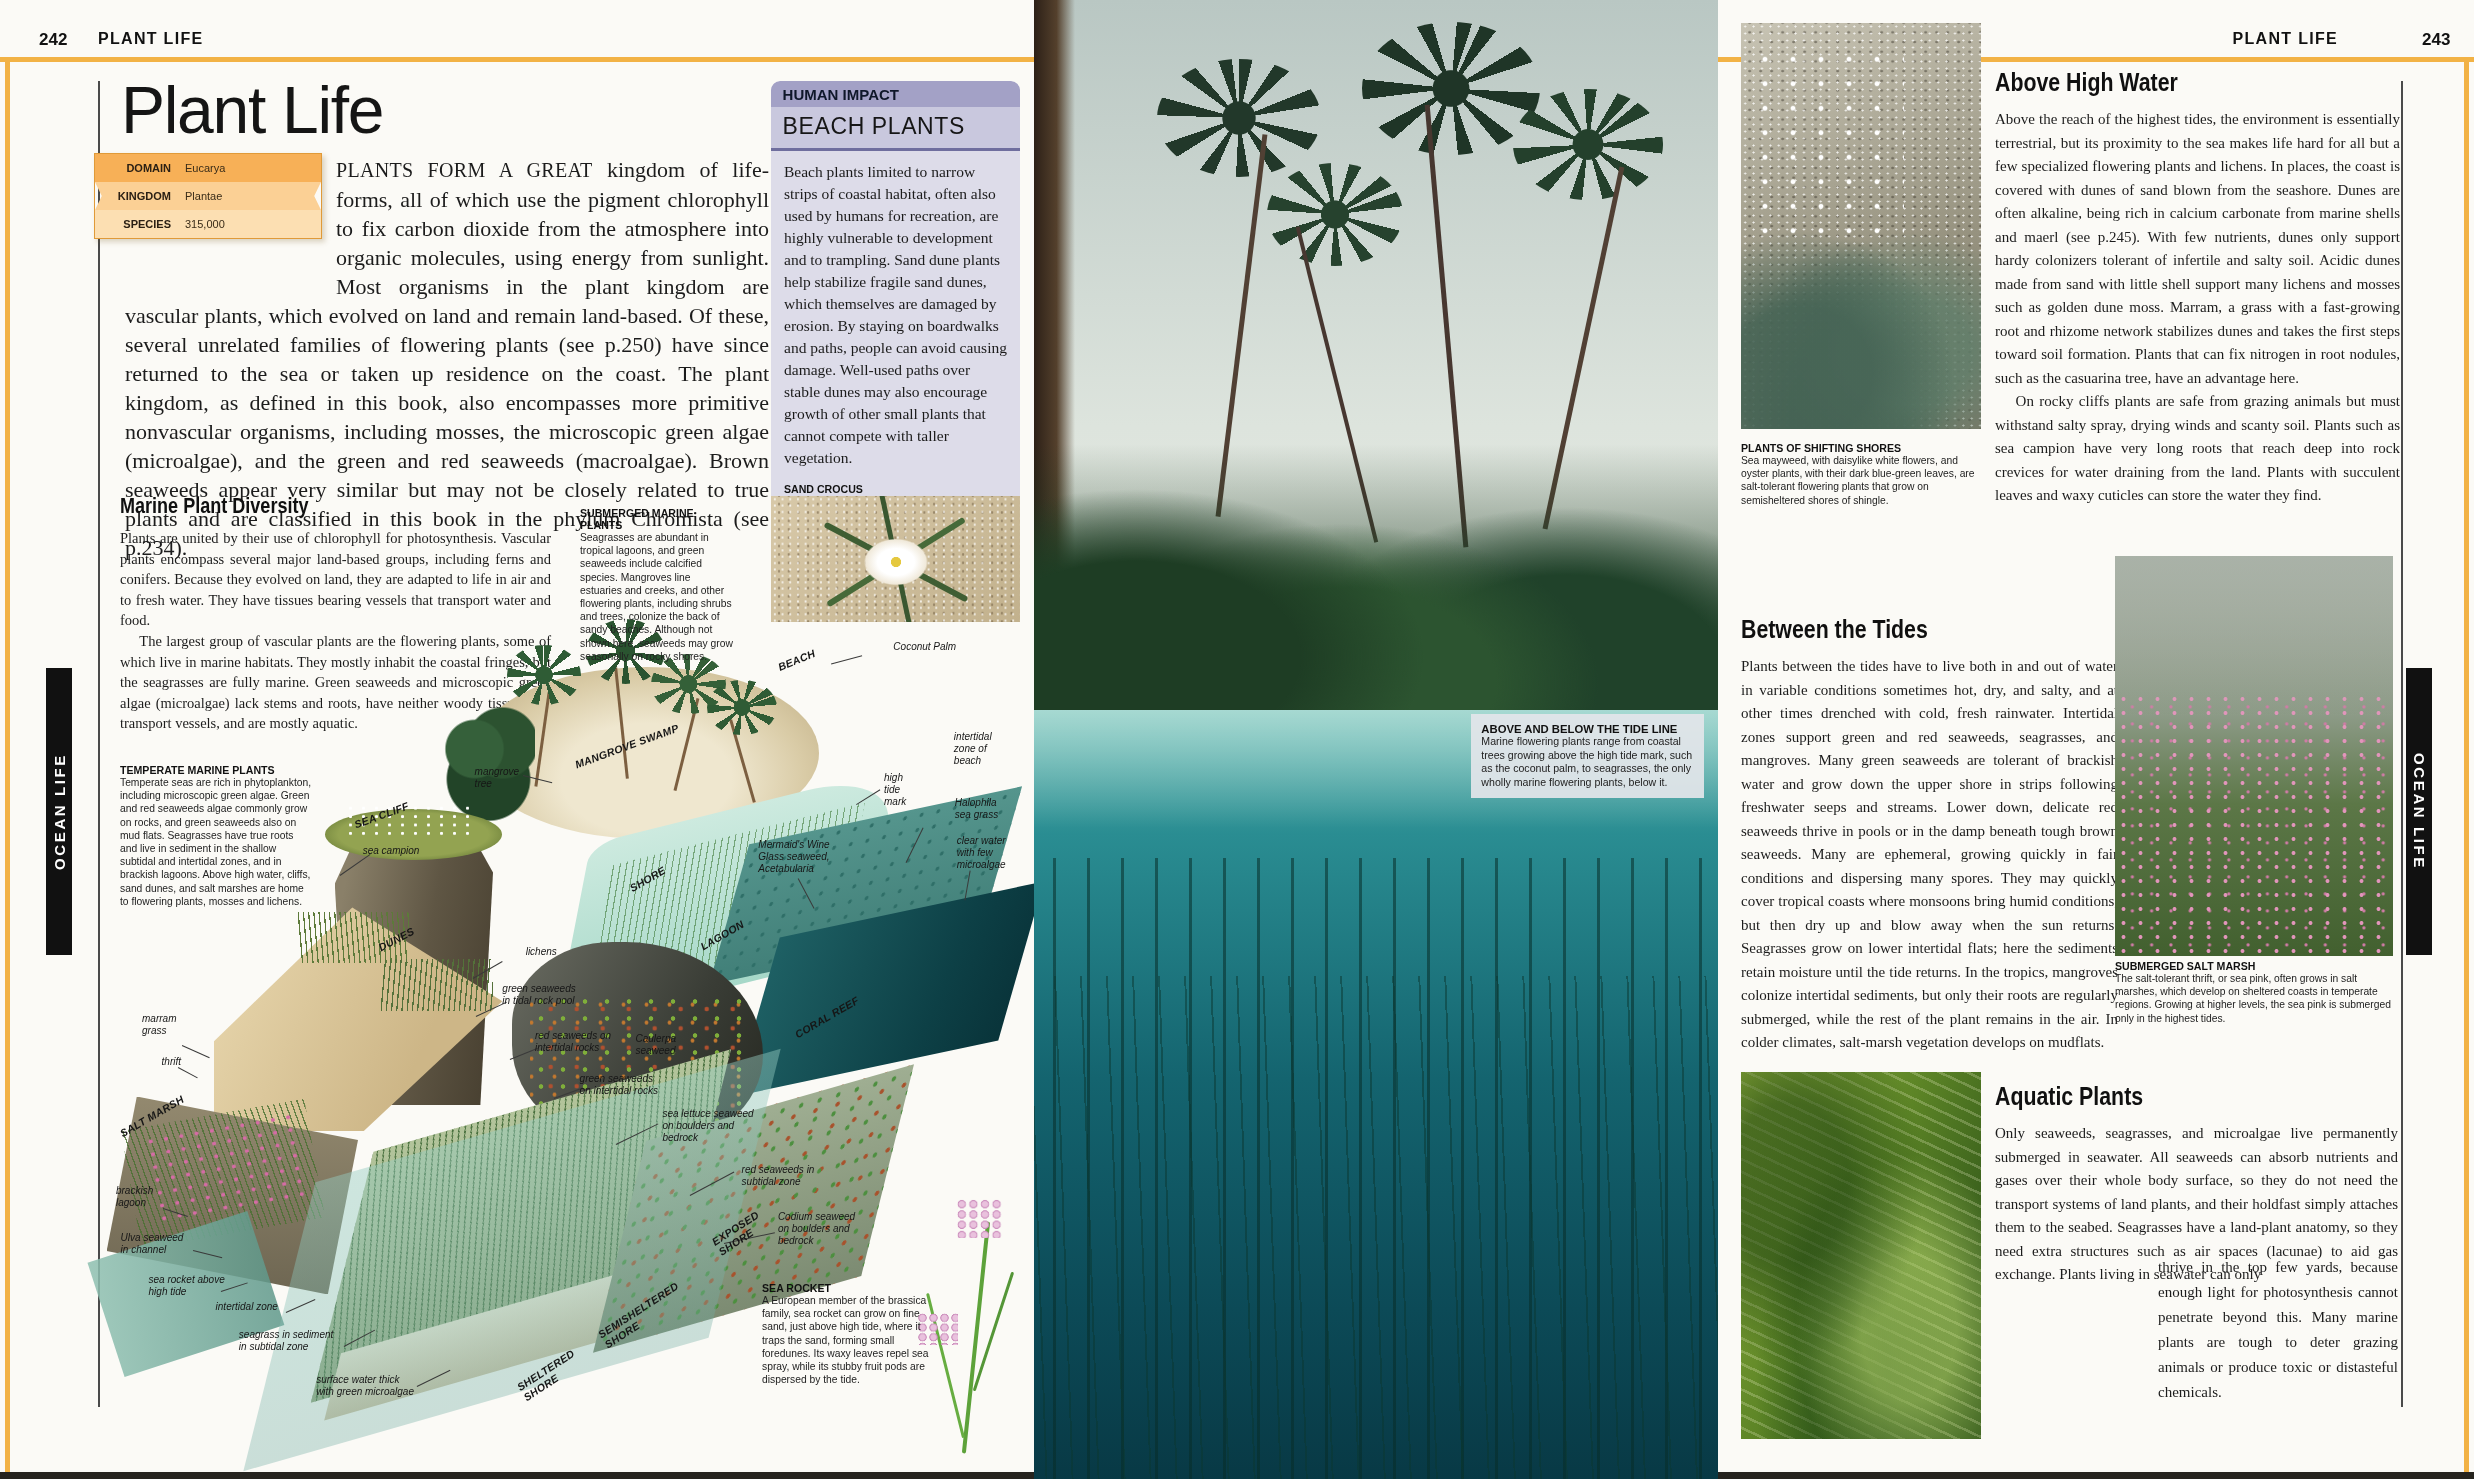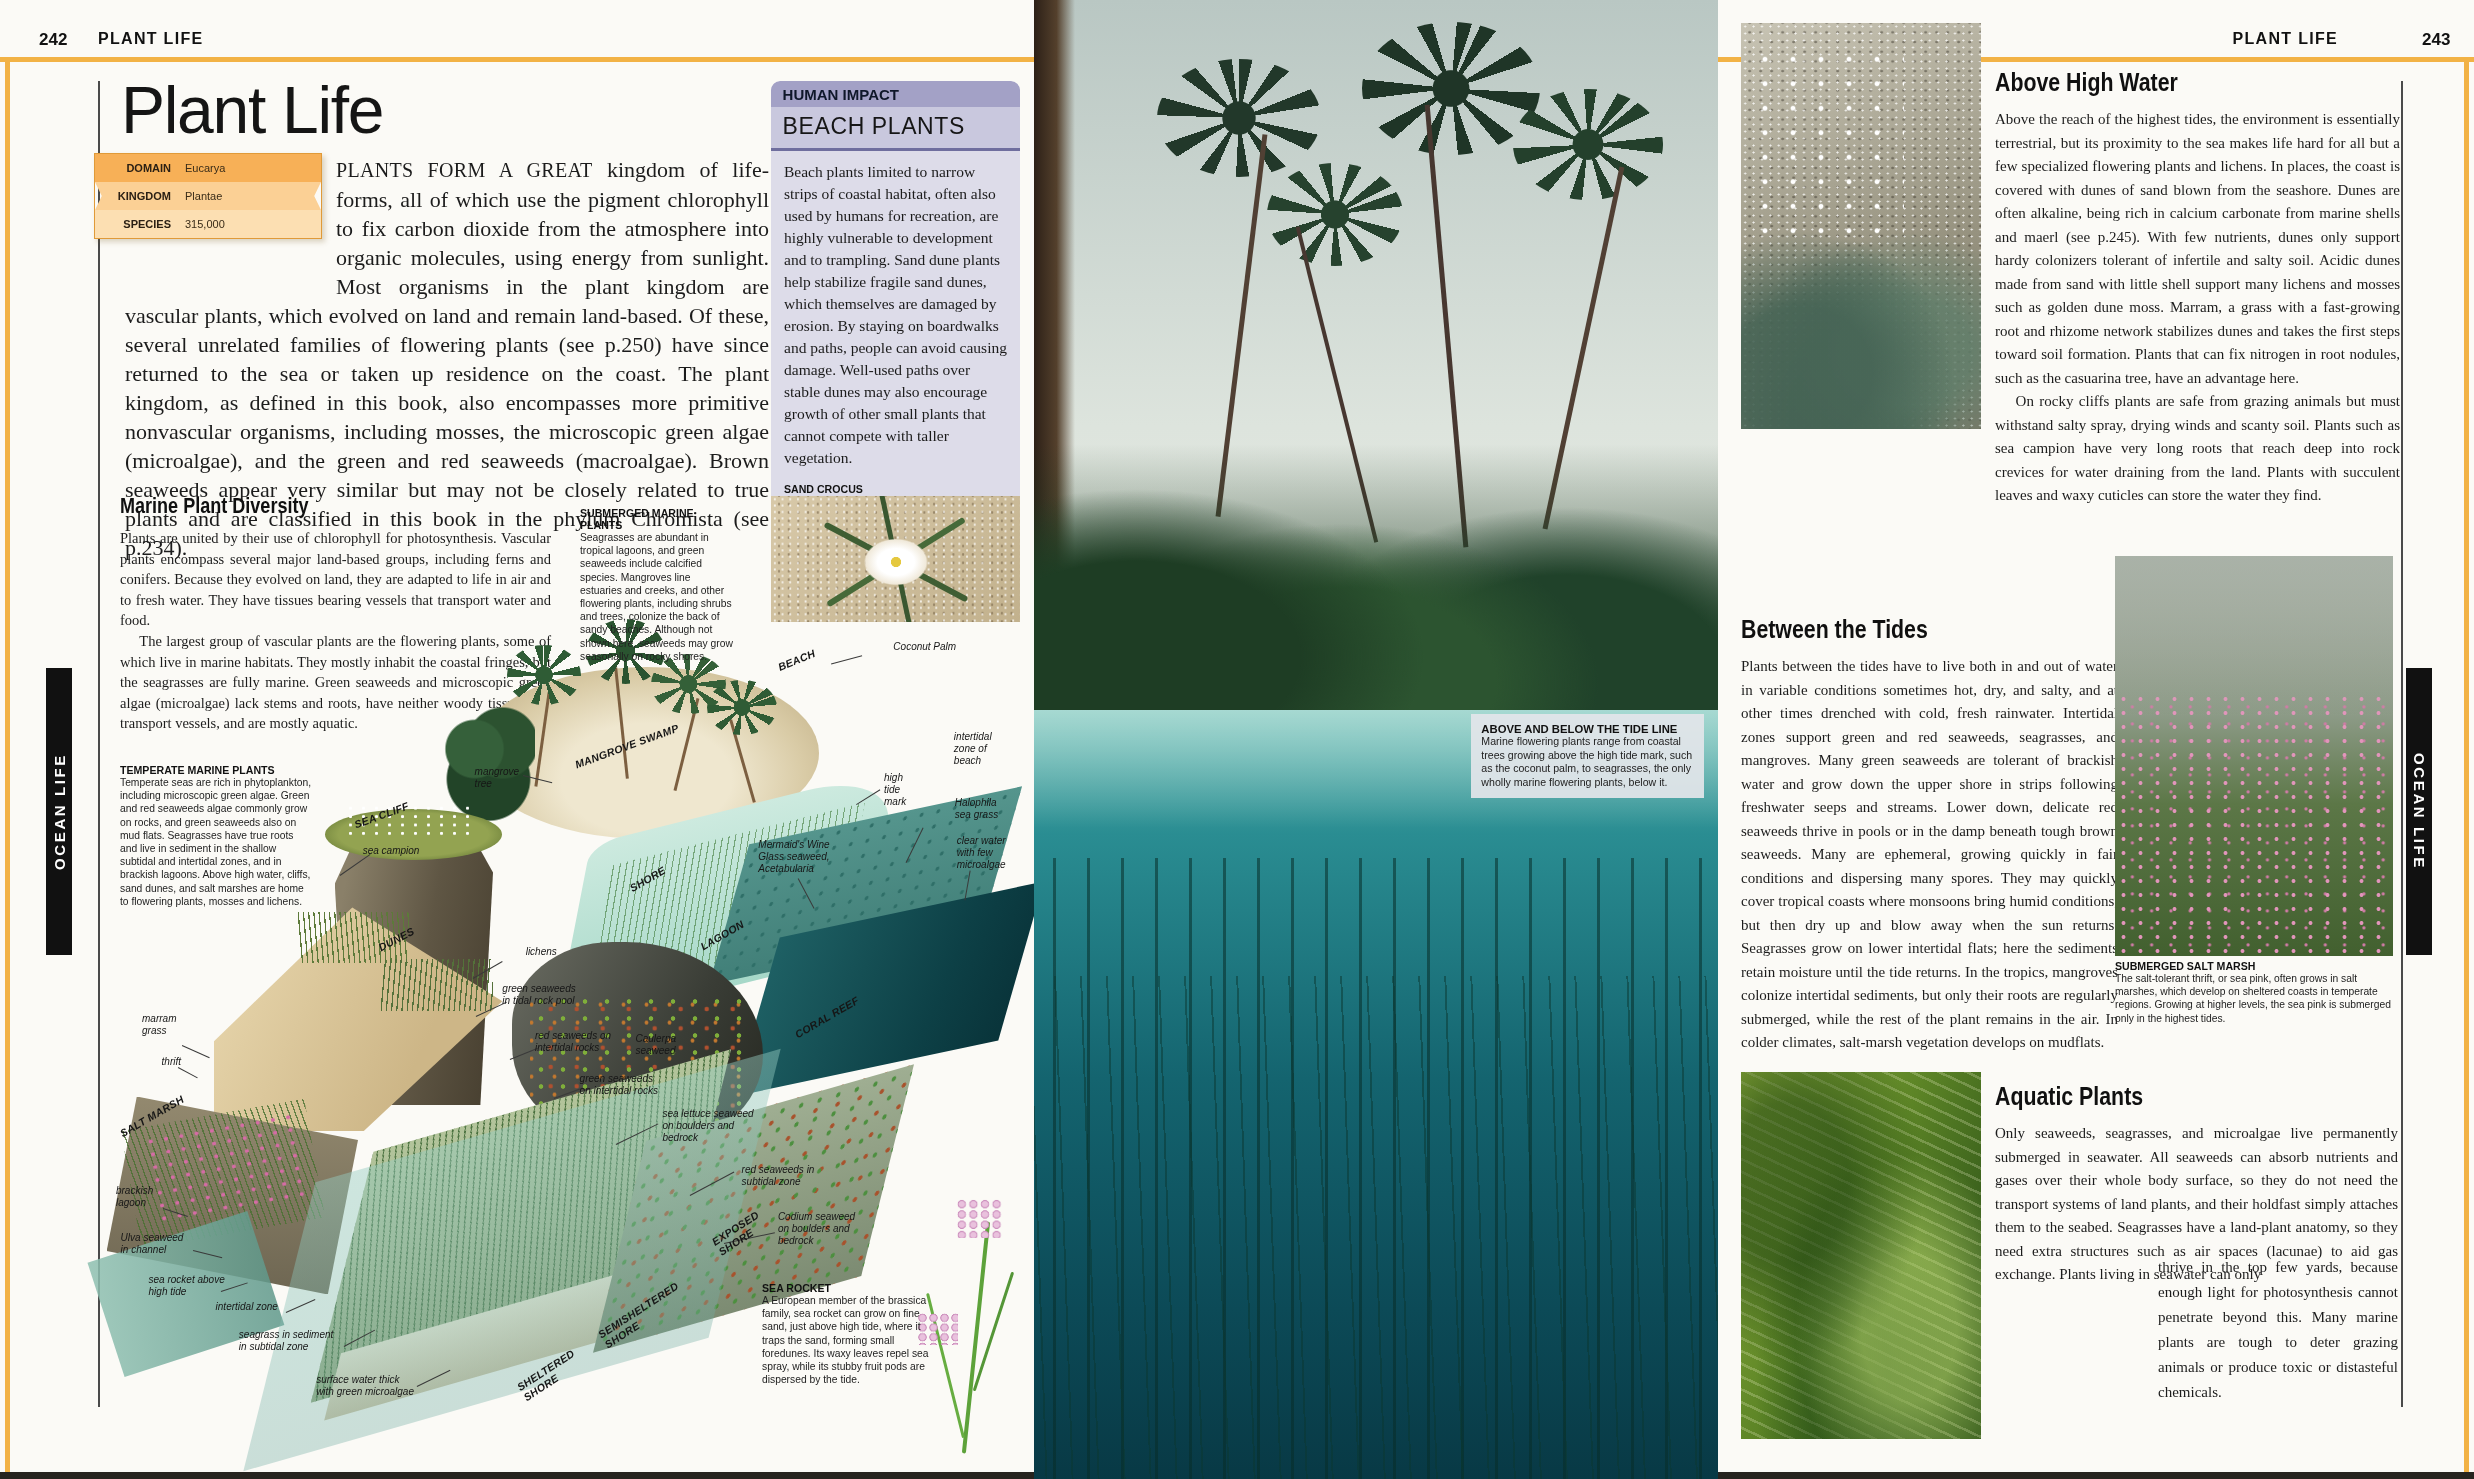--- a/index.html
+++ b/index.html
@@ -260,20 +260,24 @@
     <div class="abs" style="left:63.9%;top:48.3%;width:31%;background:rgba(226,229,233,.93);padding:9px 10.3px;">
       <div class="capth" style="font-size:11.3px;">ABOVE AND BELOW THE TIDE LINE</div>
       <div class="capt" style="font-size:10.6px;line-height:13.5px;">Marine flowering plants range from coastal trees growing above the high tide mark, such as the coconut palm, to seagrasses, the only wholly marine flowering plants, below it.</div>
     </div>
   </div>
 
   <div class="photo" style="left:1741px;top:23px;width:240px;height:406px;background:radial-gradient(circle,rgba(255,255,255,.8) 0.8px,transparent 1.3px) 0 0/8.4px 7px,radial-gradient(circle,rgba(60,55,45,.5) 1px,transparent 1.6px) 3.2px 4.5px/11px 9.7px,linear-gradient(160deg,#c8c4b4,#96927f 60%,#7c7868);">
     <div class="abs" style="left:4%;top:6%;width:64%;height:50%;background:radial-gradient(circle,#ffffff 1.9px,transparent 2.9px) 0 0/28px 24.5px;"></div>
     <div class="abs" style="left:0;bottom:0;width:100%;height:55%;background:radial-gradient(ellipse at 25% 75%,rgba(70,100,85,.9) 0 28%,transparent 60%),radial-gradient(ellipse at 70% 65%,rgba(96,126,106,.85) 0 26%,transparent 58%),radial-gradient(ellipse at 45% 95%,rgba(60,90,75,.9) 0 30%,transparent 60%);"></div>
   </div>
+  <div class="abs" style="left:1741px;top:442px;width:245px;">
+    <div class="capth">PLANTS OF SHIFTING SHORES</div>
+    <div class="capt">Sea mayweed, with daisylike white flowers, and oyster plants, with their dark blue-green leaves, are salt-tolerant flowering plants that grow on semisheltered shores of shingle.</div>
+  </div>
 
   <div class="abs" style="left:1995px;top:67px;width:405px;">
     <div class="h-sec" style="font-size:26px;margin-bottom:10.3px;">Above High Water</div>
     <div class="serif just body-r">Above the reach of the highest tides, the environment is essentially terrestrial, but its proximity to the sea makes life hard for all but a few specialized flowering plants and lichens. In places, the coast is covered with dunes of sand blown from the seashore. Dunes are often alkaline, being rich in calcium carbonate from marine shells and maerl (see p.245). With few nutrients, dunes only support hardy colonizers tolerant of infertile and salty soil. Acidic dunes made from sand with little shell support many lichens and mosses such as golden dune moss. Marram, a grass with a fast-growing root and rhizome network stabilizes dunes and takes the first steps toward soil formation. Plants that can fix nitrogen in root nodules, such as the casuarina tree, have an advantage here.</div>
     <div class="serif just body-r" style="text-indent:20.6px;">On rocky cliffs plants are safe from grazing animals but must withstand salty spray, drying winds and scanty soil. Plants such as sea campion have very long roots that reach deep into rock crevices for water draining from the land. Plants with succulent leaves and waxy cuticles can store the water they find.</div>
   </div>
 
   <div class="abs" style="left:1741px;top:614px;width:377px;">
     <div class="h-sec" style="font-size:26px;margin-bottom:10.3px;">Between the Tides</div>
     <div class="serif just body-r">Plants between the tides have to live both in and out of water in variable conditions sometimes hot, dry, and salty, and at other times drenched with cold, fresh rainwater. Intertidal zones support green and red seaweeds, seagrasses, and mangroves. Many green seaweeds are tolerant of brackish water and grow down the upper shore in strips following freshwater seeps and streams. Lower down, delicate red seaweeds thrive in pools or in the damp beneath tough brown seaweeds. Many are ephemeral, growing quickly in fair conditions and dispersing many spores. They may quickly cover tropical coasts where monsoons bring humid conditions, but then dry up and blow away when the sun returns. Seagrasses grow on lower intertidal flats; here the sediments retain moisture until the tide returns. In the tropics, mangroves colonize intertidal sediments, but only their roots are regularly submerged, while the rest of the plant remains in the air. In colder climates, salt-marsh vegetation develops on mudflats.</div>

